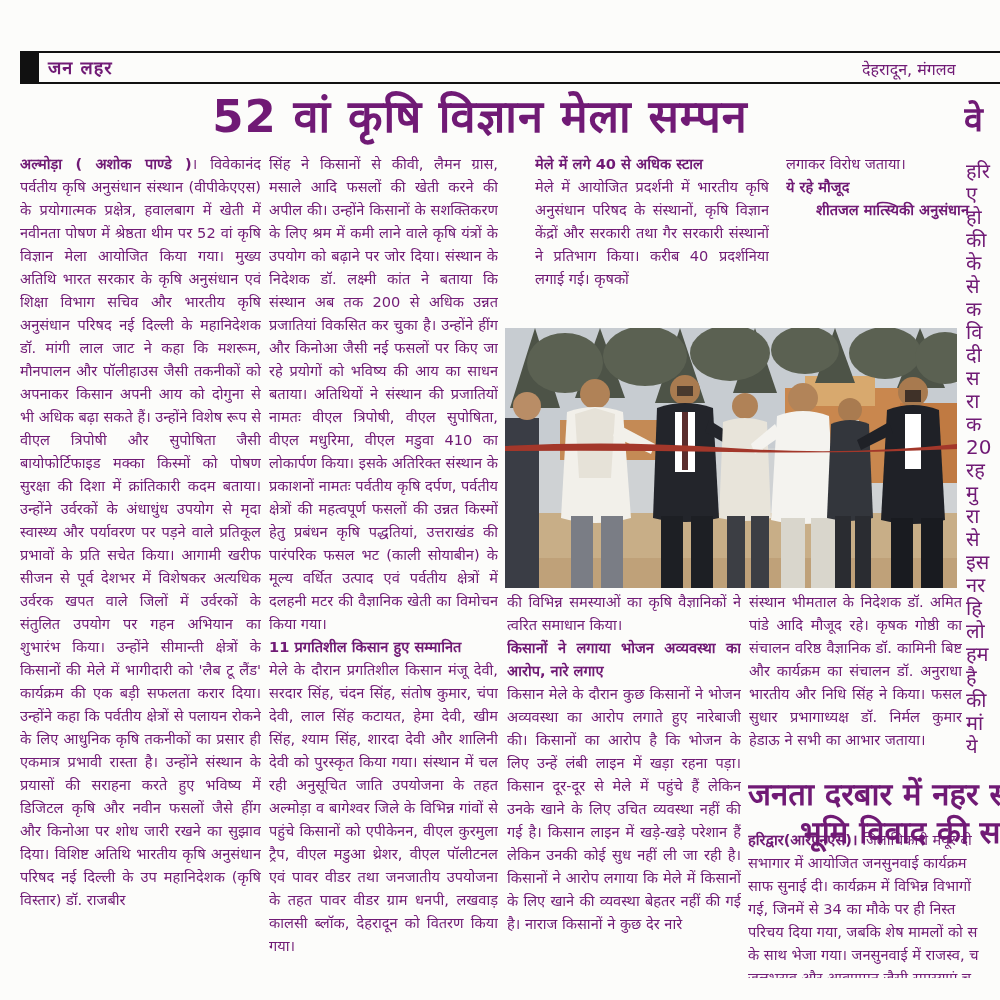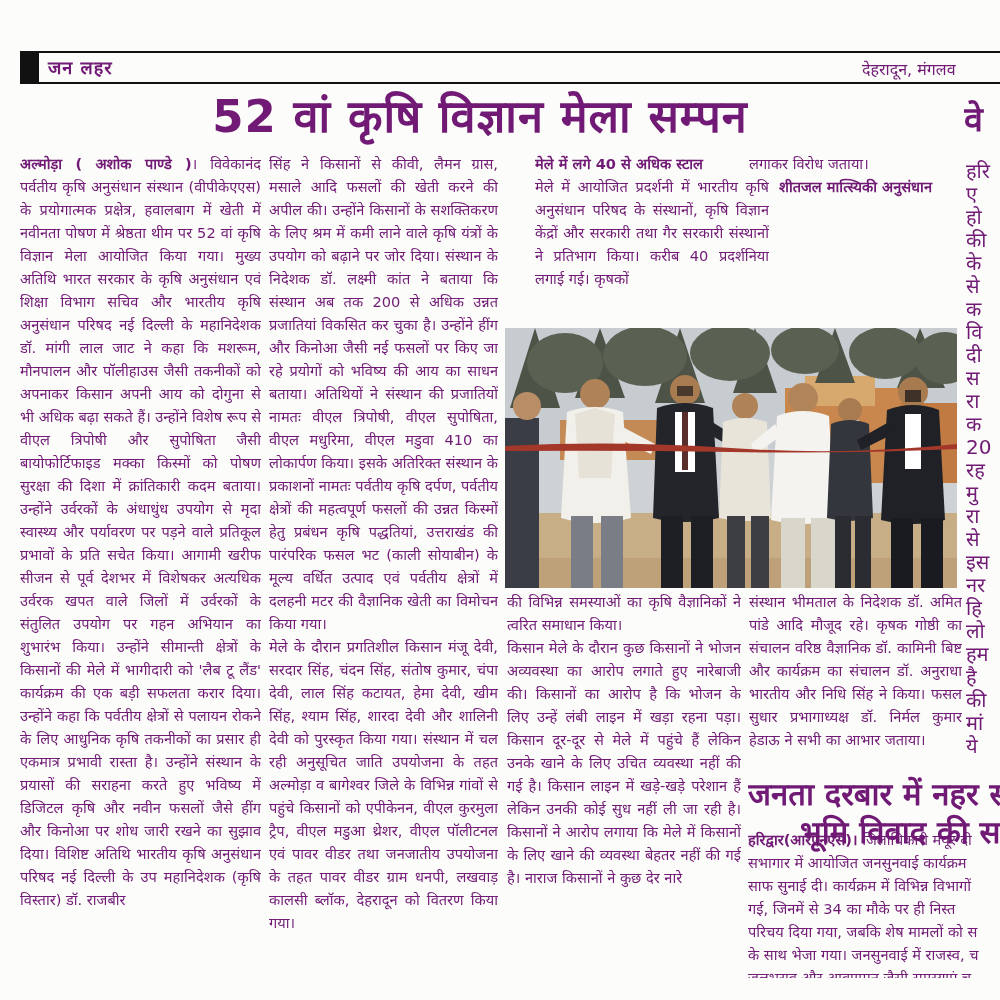--- a/index.html
+++ b/index.html
@@ -22,21 +22,21 @@
   }
   
   .col{position:absolute;font-size:14.6px;line-height:23px;text-align:justify;overflow:hidden;}
   .col p{margin:0;}
   .subhead{font-weight:bold;}
   .lead{font-weight:bold;}
   .credit-line{text-align:center;font-weight:bold;}
   #col1{left:20px;  top:152px; width:241px; height:848px;}
   #col2{left:269px; top:152px; width:229px; height:848px;}
   #col3-top{left:507px; top:152px; width:234px; height:176px;margin-left:28px;}
-  #col4-top{left:749px; top:152px; width:213px; height:176px;}
+  #col4-top{left:786px; top:152px; width:213px; height:176px;}
   #col3-bottom{left:507px; top:590px; width:234px; height:410px;}
   #col4-bottom{left:749px; top:590px; width:213px; height:188px;}
   
   .photo{position:absolute;left:505px;top:328px;width:452px;height:260px;overflow:hidden;background:#c9cdd2;}
   .photo svg{display:block;}
   
   .h2-line1{position:absolute;left:748px;top:772px;width:252px;font-size:31px;font-weight:bold;white-space:nowrap;overflow:hidden;}
   .h2-line2{position:absolute;left:800px;top:810px;width:200px;font-size:31px;font-weight:bold;white-space:nowrap;overflow:hidden;}
   .h2-body{position:absolute;left:748px;top:828px;width:252px;height:150px;overflow:hidden;font-size:14.6px;line-height:23px;}
   .h2-body div{white-space:nowrap;}
@@ -58,30 +58,32 @@
   <div class="mast-rule-bottom"></div>
 
   <div class="headline">52 वां कृषि विज्ञान मेला सम्पन</div>
 
   <div class="col" id="col1">
     <p><span class="lead">अल्मोड़ा ( अशोक पाण्डे )</span><span>। विवेकानंद पर्वतीय कृषि अनुसंधान संस्थान (वीपीकेएएस) के प्रयोगात्मक प्रक्षेत्र, हवालबाग में खेती में नवीनता पोषण में श्रेष्ठता थीम पर 52 वां कृषि विज्ञान मेला आयोजित किया गया। मुख्य अतिथि भारत सरकार के कृषि अनुसंधान एवं शिक्षा विभाग सचिव और भारतीय कृषि अनुसंधान परिषद नई दिल्ली के महानिदेशक डॉ. मांगी लाल जाट ने कहा कि मशरूम, मौनपालन और पॉलीहाउस जैसी तकनीकों को अपनाकर किसान अपनी आय को दोगुना से भी अधिक बढ़ा सकते हैं। उन्होंने विशेष रूप से वीएल त्रिपोषी और सुपोषिता जैसी बायोफोर्टिफाइड मक्का किस्मों को पोषण सुरक्षा की दिशा में क्रांतिकारी कदम बताया। उन्होंने उर्वरकों के अंधाधुंध उपयोग से मृदा स्वास्थ्य और पर्यावरण पर पड़ने वाले प्रतिकूल प्रभावों के प्रति सचेत किया। आगामी खरीफ सीजन से पूर्व देशभर में विशेषकर अत्यधिक उर्वरक खपत वाले जिलों में उर्वरकों के संतुलित उपयोग पर गहन अभियान का शुभारंभ किया। उन्होंने सीमान्ती क्षेत्रों के किसानों की मेले में भागीदारी को 'लैब टू लैंड' कार्यक्रम की एक बड़ी सफलता करार दिया। उन्होंने कहा कि पर्वतीय क्षेत्रों से पलायन रोकने के लिए आधुनिक कृषि तकनीकों का प्रसार ही एकमात्र प्रभावी रास्ता है। उन्होंने संस्थान के प्रयासों की सराहना करते हुए भविष्य में डिजिटल कृषि और नवीन फसलों जैसे हींग और किनोआ पर शोध जारी रखने का सुझाव दिया। विशिष्ट अतिथि भारतीय कृषि अनुसंधान परिषद नई दिल्ली के उप महानिदेशक (कृषि विस्तार) डॉ. राजबीर</span></p>
   </div>
 
   <div class="col" id="col2">
     <p>सिंह ने किसानों से कीवी, लैमन ग्रास, मसाले आदि फसलों की खेती करने की अपील की। उन्होंने किसानों के सशक्तिकरण के लिए श्रम में कमी लाने वाले कृषि यंत्रों के उपयोग को बढ़ाने पर जोर दिया। संस्थान के निदेशक डॉ. लक्ष्मी कांत ने बताया कि संस्थान अब तक 200 से अधिक उन्नत प्रजातियां विकसित कर चुका है। उन्होंने हींग और किनोआ जैसी नई फसलों पर किए जा रहे प्रयोगों को भविष्य की आय का साधन बताया। अतिथियों ने संस्थान की प्रजातियों नामतः वीएल त्रिपोषी, वीएल सुपोषिता, वीएल मधुरिमा, वीएल मडुवा 410 का लोकार्पण किया। इसके अतिरिक्त संस्थान के प्रकाशनों नामतः पर्वतीय कृषि दर्पण, पर्वतीय क्षेत्रों की महत्वपूर्ण फसलों की उन्नत किस्मों हेतु प्रबंधन कृषि पद्धतियां, उत्तराखंड की पारंपरिक फसल भट (काली सोयाबीन) के मूल्य वर्धित उत्पाद एवं पर्वतीय क्षेत्रों में दलहनी मटर की वैज्ञानिक खेती का विमोचन किया गया।</p>
+    <p class="subhead">11 प्रगतिशील किसान हुए सम्मानित</p>
     <p>मेले के दौरान प्रगतिशील किसान मंजू देवी, सरदार सिंह, चंदन सिंह, संतोष कुमार, चंपा देवी, लाल सिंह कटायत, हेमा देवी, खीम सिंह, श्याम सिंह, शारदा देवी और शालिनी देवी को पुरस्कृत किया गया। संस्थान में चल रही अनुसूचित जाति उपयोजना के तहत अल्मोड़ा व बागेश्वर जिले के विभिन्न गांवों से पहुंचे किसानों को एपीकेनन, वीएल कुरमुला ट्रैप, वीएल मडुआ थ्रेशर, वीएल पॉलीटनल एवं पावर वीडर तथा जनजातीय उपयोजना के तहत पावर वीडर ग्राम धनपी, लखवाड़ कालसी ब्लॉक, देहरादून को वितरण किया गया।</p>
   </div>
 
   <div class="col" id="col3-top">
     <p class="subhead">मेले में लगे 40 से अधिक स्टाल</p>
     <p>मेले में आयोजित प्रदर्शनी में भारतीय कृषि अनुसंधान परिषद के संस्थानों, कृषि विज्ञान केंद्रों और सरकारी तथा गैर सरकारी संस्थानों ने प्रतिभाग किया। करीब 40 प्रदर्शनिया लगाई गई। कृषकों</p>
   </div>
 
   <div class="col" id="col4-top">
     <p>लगाकर विरोध जताया।</p>
+    <p class="subhead">ये रहे मौजूद</p>
     <p class="credit-line">शीतजल मात्स्यिकी अनुसंधान</p>
   </div>
 
   <div class="photo">
     <svg width="452" height="260" viewBox="0 0 452 260" xmlns="http://www.w3.org/2000/svg">
 
       <rect x="0" y="0" width="452" height="190" fill="#c7ccd1"></rect>
 
       <rect x="0" y="120" width="452" height="70" fill="#cfd2d4"></rect>
 
@@ -159,20 +161,21 @@
       <rect x="386" y="190" width="22" height="70" fill="#191b20"></rect>
       <rect x="416" y="190" width="22" height="70" fill="#191b20"></rect>
       <path d="M384 94 L352 112 L356 122 L388 106 Z" fill="#1f2127"></path>
 
       <path d="M0 118 Q110 112 226 120 T452 116 L452 121 Q340 126 226 124 T0 123 Z" fill="#a3372a"></path>
     </svg>
   </div>
 
   <div class="col" id="col3-bottom">
     <p>की विभिन्न समस्याओं का कृषि वैज्ञानिकों ने त्वरित समाधान किया।</p>
+    <p class="subhead">किसानों ने लगाया भोजन अव्यवस्था का आरोप, नारे लगाए</p>
     <p>किसान मेले के दौरान कुछ किसानों ने भोजन अव्यवस्था का आरोप लगाते हुए नारेबाजी की। किसानों का आरोप है कि भोजन के लिए उन्हें लंबी लाइन में खड़ा रहना पड़ा। किसान दूर-दूर से मेले में पहुंचे हैं लेकिन उनके खाने के लिए उचित व्यवस्था नहीं की गई है। किसान लाइन में खड़े-खड़े परेशान हैं लेकिन उनकी कोई सुध नहीं ली जा रही है। किसानों ने आरोप लगाया कि मेले में किसानों के लिए खाने की व्यवस्था बेहतर नहीं की गई है। नाराज किसानों ने कुछ देर नारे</p>
   </div>
 
   <div class="col" id="col4-bottom">
     <p>संस्थान भीमताल के निदेशक डॉ. अमित पांडे आदि मौजूद रहे। कृषक गोष्ठी का संचालन वरिष्ठ वैज्ञानिक डॉ. कामिनी बिष्ट और कार्यक्रम का संचालन डॉ. अनुराधा भारतीय और निधि सिंह ने किया। फसल सुधार प्रभागाध्यक्ष डॉ. निर्मल कुमार हेडाऊ ने सभी का आभार जताया।</p>
   </div>
 
   <div class="h2-line1">जनता दरबार में नहर स</div>
   <div class="h2-line2">भूमि विवाद की स</div>
   <div class="h2-body">

